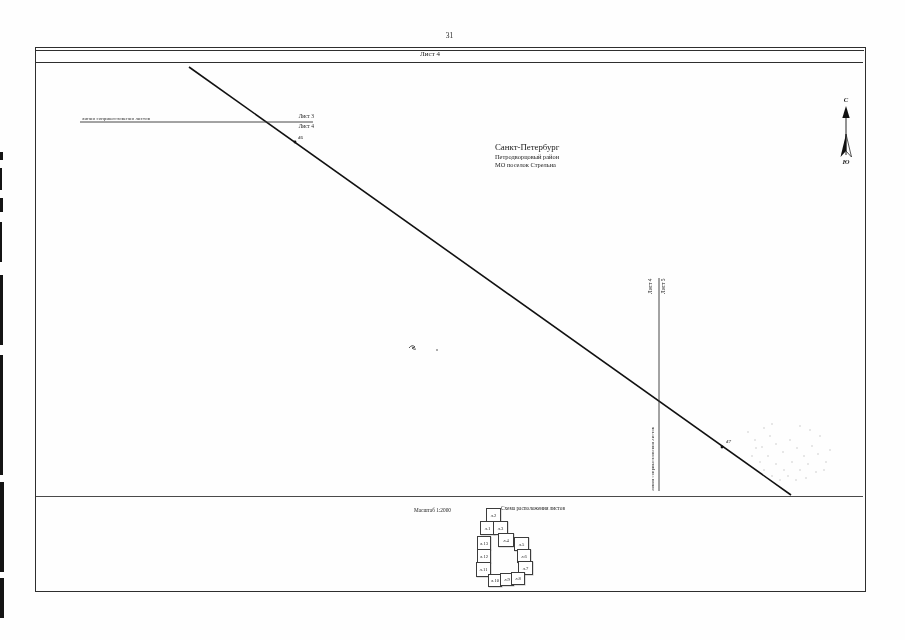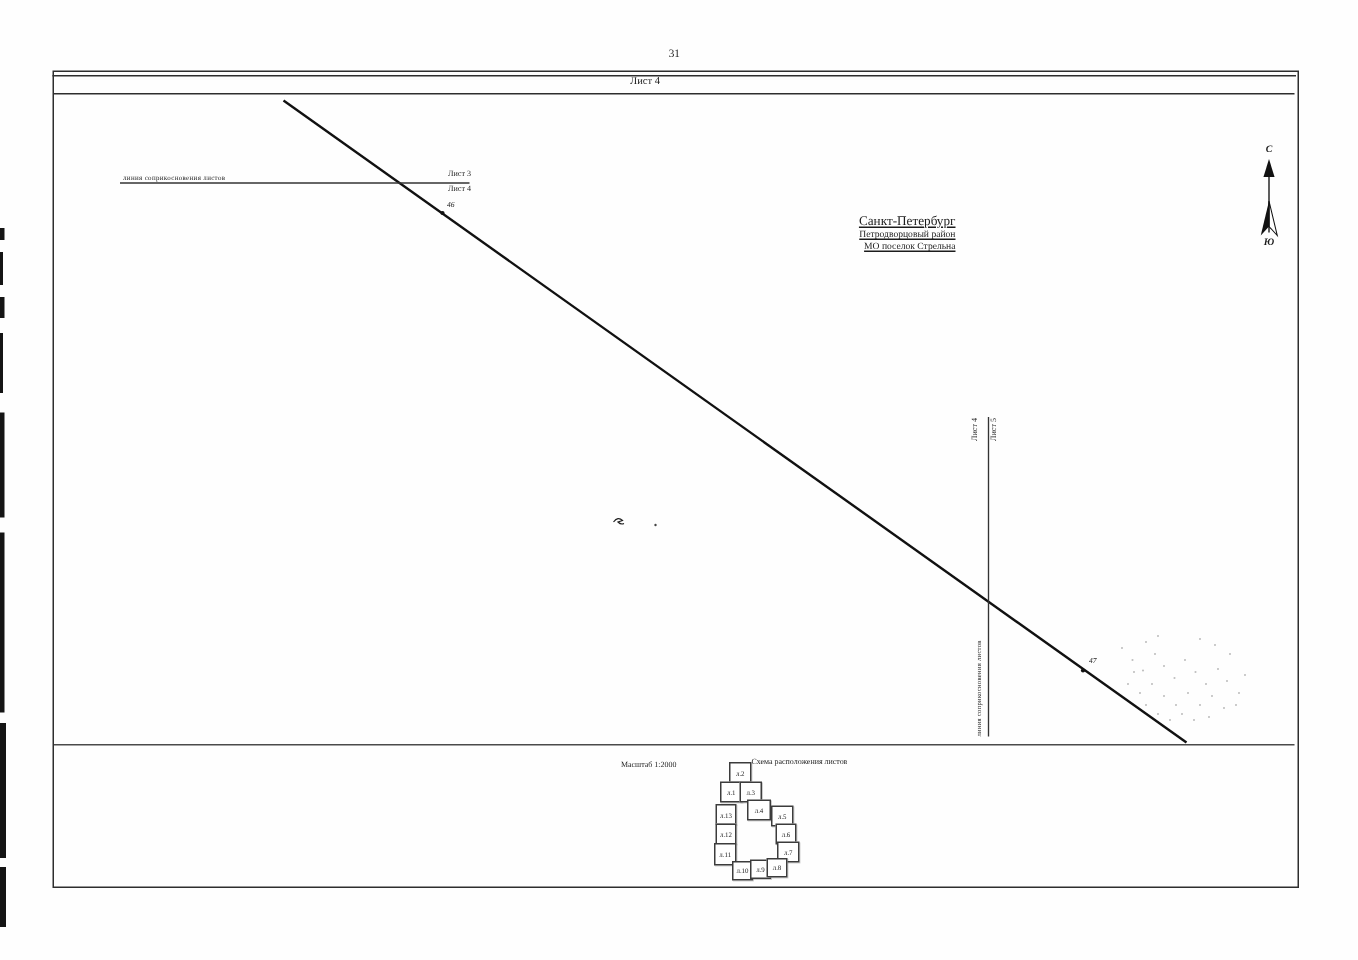--- a/index.html
+++ b/index.html
@@ -10,21 +10,21 @@
 
   
   .frame{left:35px;top:47px;width:829px;height:543px;border:1px solid #2e2e2e;}
   .frame-top2{left:35px;top:49.5px;width:829px;height:0;border-top:1px solid #2e2e2e;}
   .header-rule{left:36px;top:62px;width:827px;height:0;border-top:1px solid #2e2e2e;}
   .sep-rule{left:36px;top:496px;width:827px;height:0;border-top:1.6px solid #4a4a4a;}
 
   
   .page-number{left:35px;top:31px;width:829px;text-align:center;font-size:7.5px;}
   .sheet-header{left:380px;top:50px;width:100px;text-align:center;font-size:7px;}
-  .loc-block{left:495px;top:142px;width:142px;text-align:right;line-height:1.25;text-decoration:underline;}
+  .loc-block{left:495px;top:142px;width:142px;text-align:left;line-height:1.25;}
   .loc-city{font-size:8.8px;}
   .loc-sub{font-size:6.4px;}
   .join-top-caption{left:82px;top:115.5px;font-size:4.6px;letter-spacing:.25px;color:#222;}
   .join-top-above{left:281px;top:113px;width:33px;text-align:right;font-size:5.4px;}
   .join-top-below{left:281px;top:123px;width:33px;text-align:right;font-size:5.4px;}
   .vtext{writing-mode:vertical-rl;transform:rotate(180deg);white-space:nowrap;}
   .join-right-left{left:647px;top:271px;height:23px;font-size:5.4px;}
   .join-right-right{left:660px;top:271px;height:23px;font-size:5.4px;}
   .join-right-caption{left:650px;top:417px;height:74px;font-size:4.4px;letter-spacing:.2px;color:#222;}
   .pt-label{font-size:5px;font-style:italic;}

